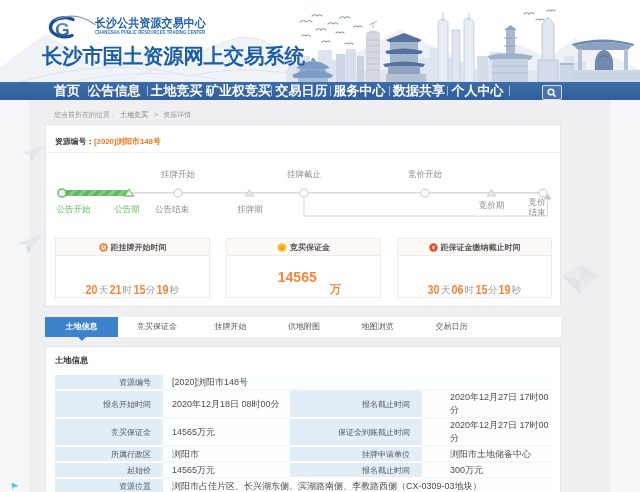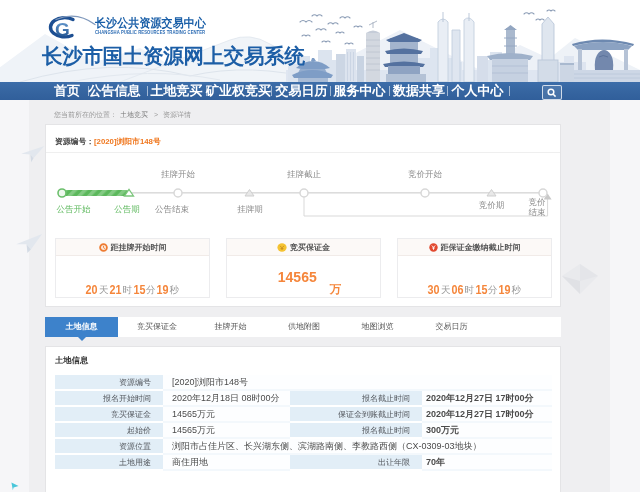--- a/index.html
+++ b/index.html
@@ -45,21 +45,21 @@
   #tabptr { position:absolute; left:33px; top:19.5px; width:0; height:0; border-left:4px solid transparent; border-right:4px solid transparent; border-top:4px solid #3d82cb; }
 
   
   #panel2 { left:45px; top:346px; width:516px; height:150px; background:#fff; border:1px solid #e4e4e6; }
   #p2title { left:55px; top:355px; font-size:8.3px; font-weight:bold; color:#333; }
   table#info { position:absolute; left:55px; top:375px; border-collapse:separate; border-spacing:0; table-layout:fixed; width:497px; font-size:9px; }
   #info td { height:16px; padding:0; border-bottom:2px solid #fff; vertical-align:middle; }
   #info td.l { background:#e2eef7; color:#52565c; text-align:right; padding-right:12px; font-size:8px; }
   #info td.v { background:#fdfeff; color:#4b4b4b; text-align:left; border-bottom:2px solid #f3f8fc; }
   #info td.v1 { padding-left:9px; }
-  #info td.v2 { padding-left:4px;font-weight:bold; }
+  #info td.v2 { padding-left:28px; }
 
   
   .wm { position:absolute; }
 </style>
 </head>
 <body>
 <div id="page">
 
   <div id="banner" class="abs">
     <svg width="640" height="82" viewBox="0 0 640 82">
@@ -324,20 +324,26 @@
           <td class="l">报名截止时间</td>
           <td class="v v2">2020年12月27日 17时00分</td>
         </tr>
     <tr>
           <td class="l">竞买保证金</td>
           <td class="v v1">14565万元</td>
           <td class="l">保证金到账截止时间</td>
           <td class="v v2">2020年12月27日 17时00分</td>
         </tr>
     <tr>
+          <td class="l">所属行政区</td>
+          <td class="v v1">浏阳市</td>
+          <td class="l">挂牌申请单位</td>
+          <td class="v v2">浏阳市土地储备中心</td>
+        </tr>
+    <tr>
           <td class="l">起始价</td>
           <td class="v v1">14565万元</td>
           <td class="l">报名截止时间</td>
           <td class="v v2">300万元</td>
         </tr>
     <tr>
           <td class="l">资源位置</td>
           <td class="v v1" colspan="3">浏阳市占佳片区、长兴湖东侧、滨湖路南侧、李教路西侧（CX-0309-03地块）</td>
         </tr>
     <tr>

